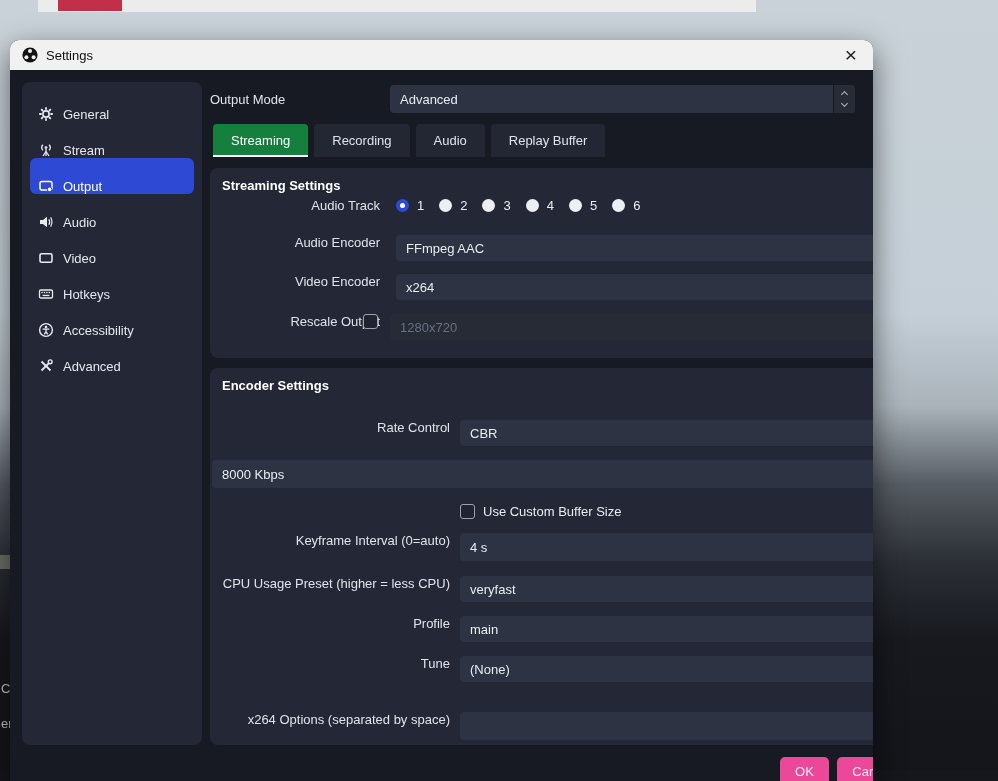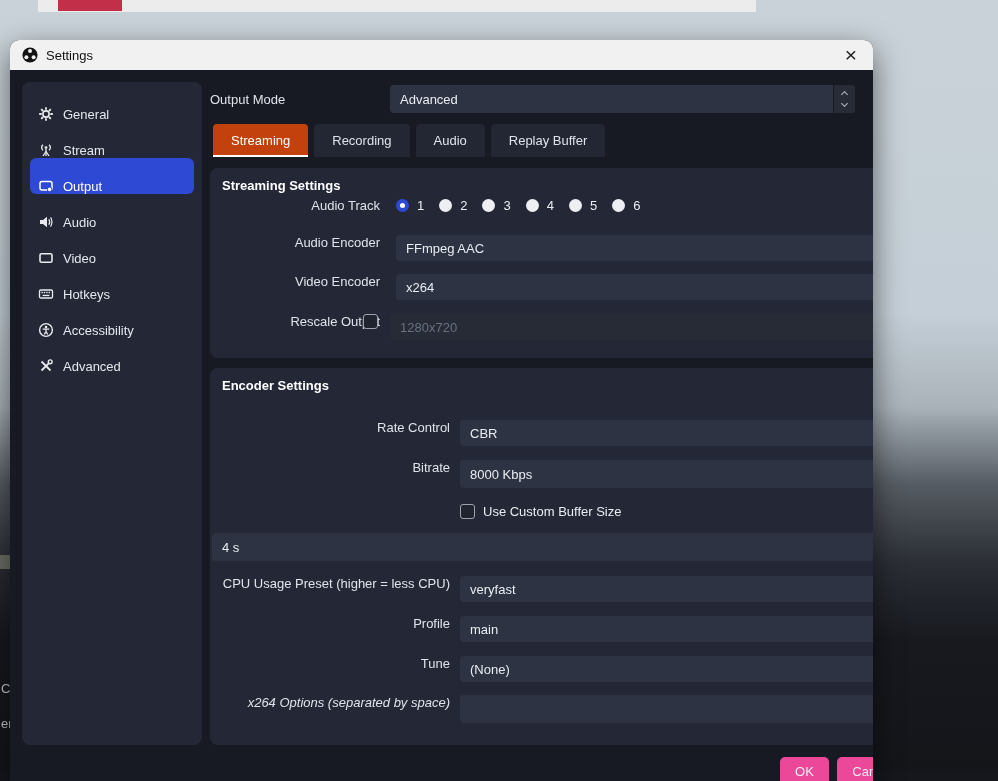--- a/index.html
+++ b/index.html
@@ -36,21 +36,21 @@
   .sicon { width:16px; height:16px; flex:0 0 16px; display:block; }
 
   
   .row-om { position:absolute; left:200px; top:15px; right:18px; height:28px;
     display:flex; align-items:center; }
   .row-om .lbl { flex:0 0 180px; text-align:left; padding-right:8px; }
   .lbl { color:#dfe3e9; font-size:13px; white-space:nowrap; }
   .tabs { position:absolute; left:203px; top:54px; display:flex; gap:6px; height:33px; }
   .tab { background:#232733; color:#dfe3e9; font-size:13px; padding:0 18px;
     display:flex; align-items:center; border-radius:4px 4px 0 0; position:relative; }
-  .tab.active { background:#c2410c; color:#fff;align-items:center; }
+  .tab.active { background:#15803d; color:#fff;align-items:center; }
   .tab.active::after { content:""; position:absolute; left:0; right:0; bottom:0; height:2px; background:#fff; }
 
   
   .panel { position:absolute; background:#242836; border-radius:8px; width:738px; left:200px; }
   .p1 { top:98px; height:190px; }
   .p2 { top:298px; height:377px; }
   .ptitle { position:absolute; left:12px; top:10px; color:#fff; font-size:13px; font-weight:bold; }
   .prow { position:absolute; left:0; display:flex; align-items:flex-start; }
   .p1 .prow { right:8px; }
   .p1 .prow .lbl { flex:0 0 178px; text-align:right; padding-right:8px; }
@@ -309,36 +309,36 @@
         <div class="field">
           <span>CBR</span>
           <div class="spin-sec">
               <i class="chu"></i>
               <i class="chd"></i>
             </div>
         </div>
       </div>
 
       <div class="prow" style="top:92px; height:28px;">
-        <span class="lbl">Bitrate</span>
         <div class="field">
           <span>8000 Kbps</span>
           <div class="spin-naked">
               <i class="chu"></i>
               <i class="chd"></i>
             </div>
         </div>
       </div>
 
       <div class="cbrow" style="top:135px; left:250px; height:16px;">
         <i class="cb"></i>
         <span class="lbl" style="color:#e9ecf1;">Use Custom Buffer Size</span>
       </div>
 
       <div class="prow" style="top:165px; height:28px;">
+        <span class="lbl">Keyframe Interval (0=auto)</span>
         <div class="field">
           <span>4 s</span>
           <div class="spin-naked">
               <i class="chu"></i>
               <i class="chd"></i>
             </div>
         </div>
       </div>
 
       <div class="prow" style="top:208px; height:26px;">
@@ -367,21 +367,21 @@
         <span class="lbl">Tune</span>
         <div class="field">
           <span>(None)</span>
           <div class="spin-sec">
               <i class="chu"></i>
               <i class="chd"></i>
             </div>
         </div>
       </div>
 
-      <div class="prow" style="top:327px; height:28px;font-style:italic;">
+      <div class="prow" style="top:344px; height:28px;">
         <span class="lbl">x264 Options (separated by space)</span>
         <div class="field">
           <span></span>
         </div>
       </div>
     </div>
 
     <div class="scrollbar"></div>
 
     <div class="btn btn-ok">

